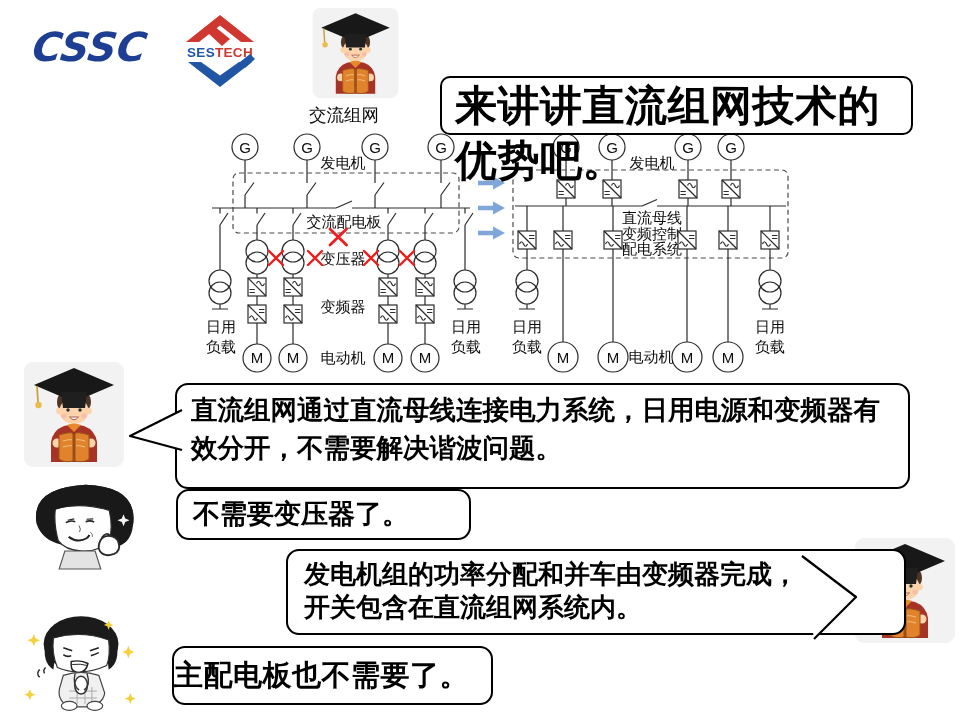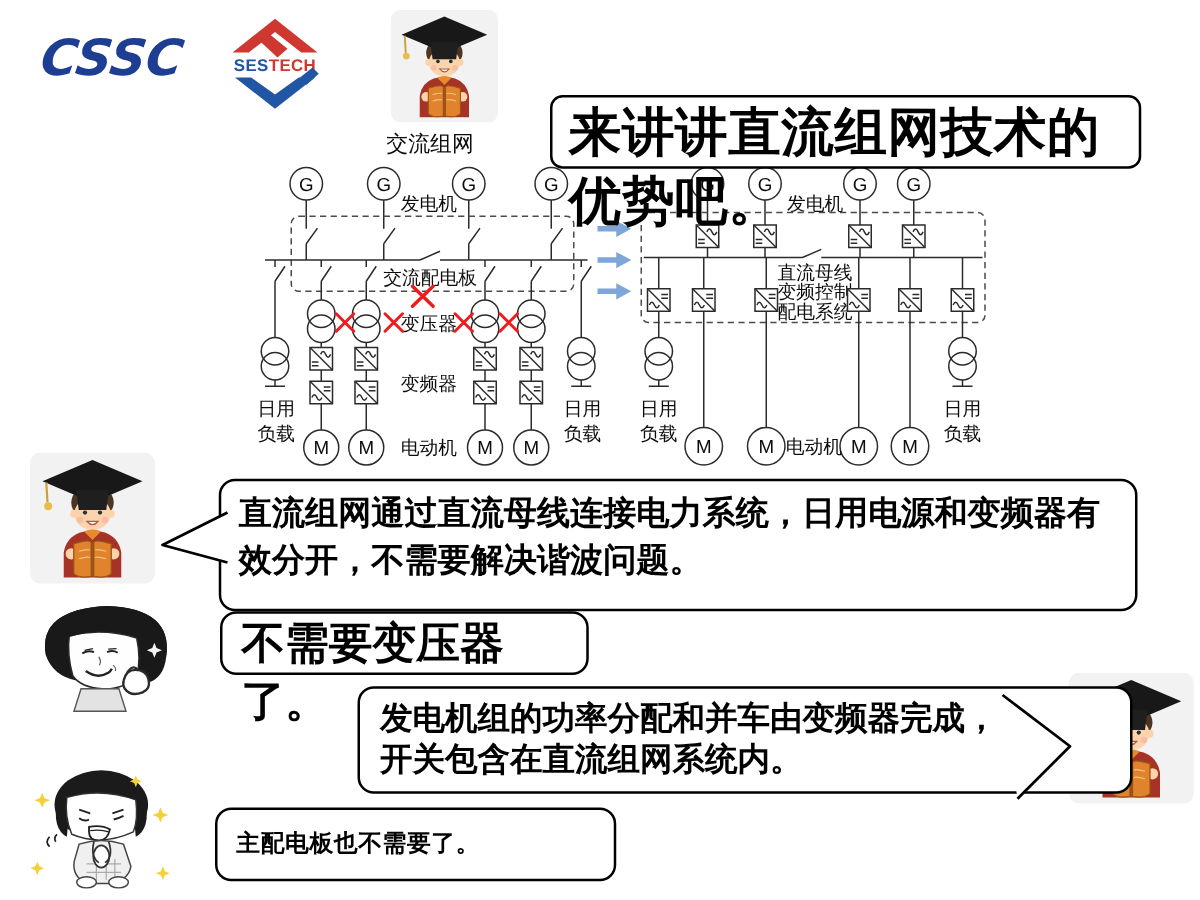--- a/index.html
+++ b/index.html
@@ -3,24 +3,24 @@
 <meta charset="utf-8">
 <style>
   * { margin:0; padding:0; box-sizing:border-box; }
   body { width:960px; height:720px; }
   #page { position:relative; width:960px; height:720px; background:#fff; overflow:hidden; font-family:"Liberation Sans", sans-serif; }
   .abs { position:absolute; }
   .bubble { position:absolute; background:#fff; border:2.2px solid #000; font-weight:700; color:#000; z-index:2; }
   #top-bubble { left:440px; top:28px; width:473px; height:59px; border-radius:10px; font-size:42px; line-height:55px; padding-left:13px; letter-spacing:0.5px;margin-top:48px; }
   #bubble1 { left:175px; top:383px; width:735px; height:106px; border-radius:13px; font-size:26.5px; padding:7px 0 0 14px; }
   #bubble1 .bline { display:block; line-height:37.5px; }
-  #bubble2 { left:176px; top:489px; width:295px; height:51px; border-radius:13px; font-size:35px; line-height:47px; padding-left:15px; }
+  #bubble2 { left:176px; top:489px; width:295px; height:51px; border-radius:13px; font-size:27px; line-height:47px; padding-left:15px; }
   #bubble3 { left:286px; top:549px; width:620px; height:86px; border-radius:13px; font-size:26px; padding:7px 0 0 16px; }
   #bubble3 .bline { display:block; line-height:33px; }
-  #bubble4 { left:172px; top:646px; width:321px; height:59px; border-radius:13px; font-size:19px; line-height:55px; padding-left:15px; letter-spacing:0.5px; }
+  #bubble4 { left:172px; top:646px; width:321px; height:59px; border-radius:13px; font-size:29px; line-height:55px; letter-spacing:0.5px; }
   .tail { position:absolute; z-index:3; }
   .dg { stroke:#2b2b2b; stroke-width:1.2; fill:none; }
   .dgd { stroke:#4a4a4a; stroke-width:1.2; fill:none; stroke-dasharray:5 3.5; }
   text.dt { font-size:15px; fill:#0c0c0c; text-anchor:middle; }
   text.dtitle { font-size:17.5px; fill:#0c0c0c; text-anchor:middle; }
   text.gsym { font-size:15px; fill:#0c0c0c; text-anchor:middle; }
   #cssc-logo { left:33px; top:24px; font-size:40px; font-weight:bold; font-style:italic; color:#1d3e92; transform:skewX(-8deg); font-family:"DejaVu Sans", sans-serif; }
 </style>
 </head>
 <body>

